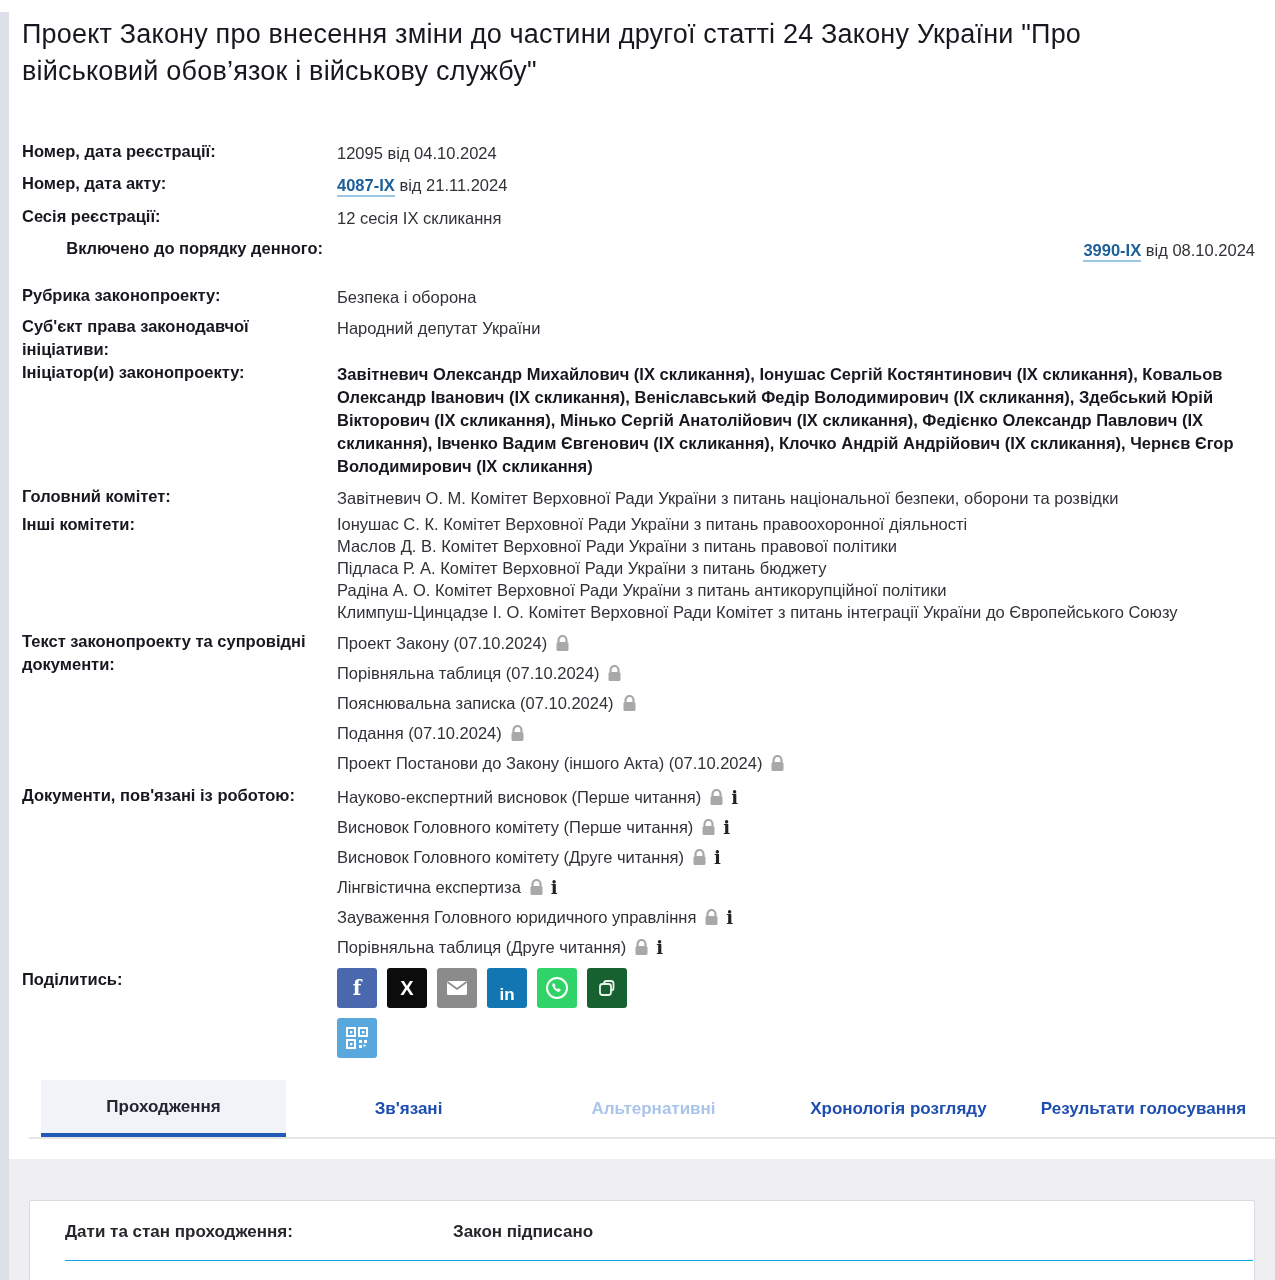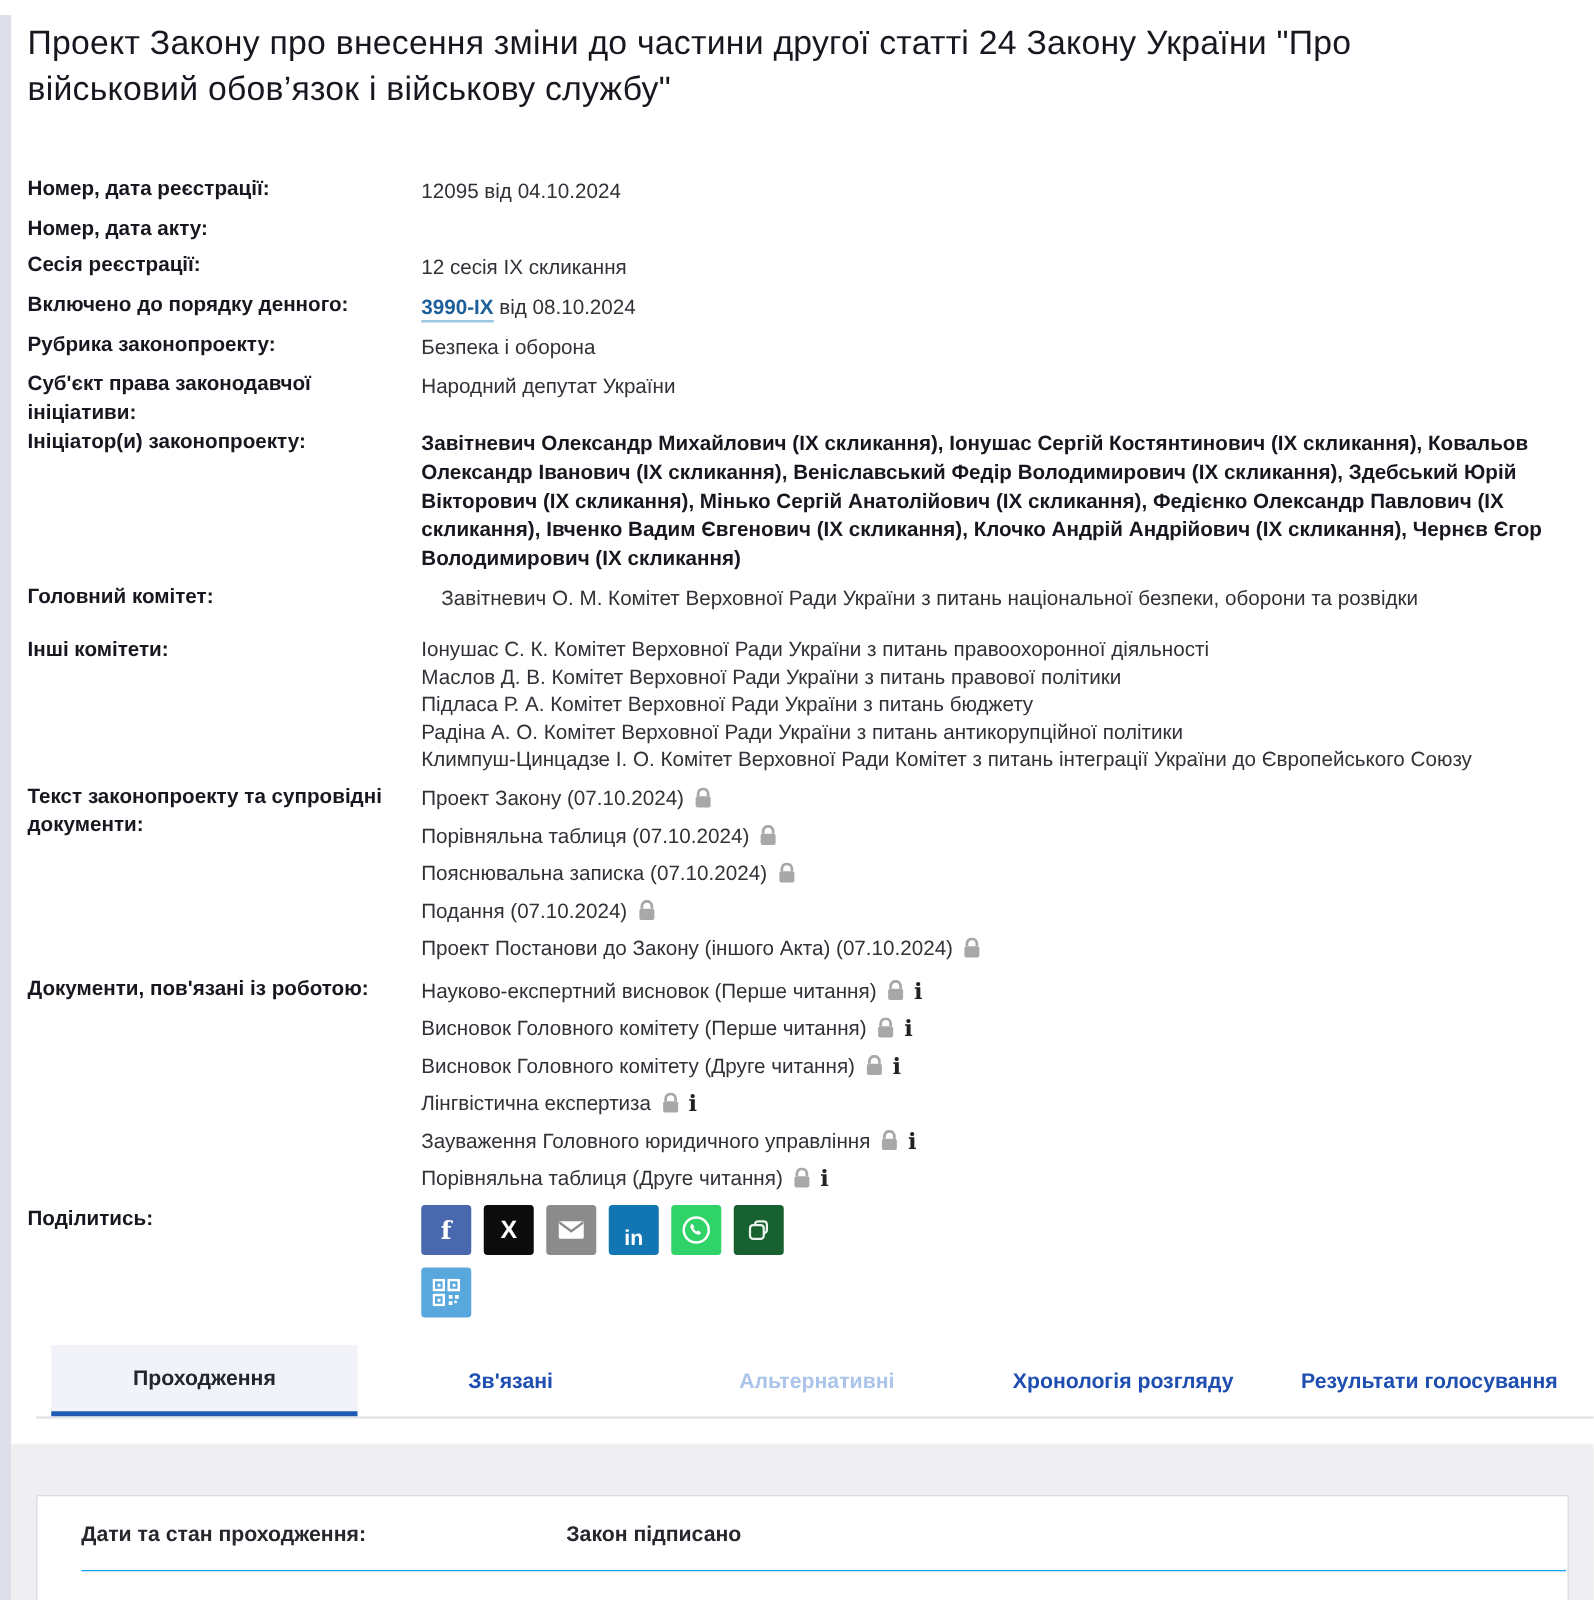--- a/index.html
+++ b/index.html
@@ -58,48 +58,49 @@
 
   <div class="fields">
 
     <div class="row" style="margin-bottom:5px;">
       <div class="label">Номер, дата реєстрації:</div>
       <div class="value">12095 від 04.10.2024</div>
     </div>
 
     <div class="row" style="margin-bottom:6px;">
       <div class="label">Номер, дата акту:</div>
+      <div class="value"><a class="doclink">4087-IX</a><span> від 21.11.2024</span></div>
     </div>
 
     <div class="row" style="margin-bottom:5px;">
       <div class="label">Сесія реєстрації:</div>
       <div class="value">12 сесія IX скликання</div>
     </div>
 
-    <div class="row" style="margin-bottom:5px;">
+    <div class="row" style="margin-bottom:20px;text-align:right;">
       <div class="label">Включено до порядку денного:</div>
       <div class="value"><a class="doclink">3990-IX</a><span> від 08.10.2024</span></div>
     </div>
 
     <div class="row" style="margin-bottom:4px;">
       <div class="label">Рубрика законопроекту:</div>
       <div class="value">Безпека і оборона</div>
     </div>
 
     <div class="row" style="margin-bottom:0;">
       <div class="label">Суб'єкт права законодавчої ініціативи:</div>
       <div class="value">Народний депутат України</div>
     </div>
 
     <div class="row" style="margin-bottom:7px;">
       <div class="label">Ініціатор(и) законопроекту:</div>
       <div class="value bold">Завітневич Олександр Михайлович (ІХ скликання), Іонушас Сергій Костянтинович (ІХ скликання), Ковальов Олександр Іванович (ІХ скликання), Веніславський Федір Володимирович (ІХ скликання), Здебський Юрій Вікторович (ІХ скликання), Мінько Сергій Анатолійович (ІХ скликання), Федієнко Олександр Павлович (ІХ скликання), Івченко Вадим Євгенович (ІХ скликання), Клочко Андрій Андрійович (ІХ скликання), Чернєв Єгор Володимирович (ІХ скликання)</div>
     </div>
 
-    <div class="row" style="margin-bottom:16px;gap:16px;">
+    <div class="row" style="margin-bottom:1px;">
       <div class="label">Головний комітет:</div>
       <div class="value">Завітневич О. М. Комітет Верховної Ради України з питань національної безпеки, оборони та розвідки</div>
     </div>
 
     <div class="row" style="margin-bottom:7px;">
       <div class="label">Інші комітети:</div>
       <div class="value committees">
         <div>Іонушас С. К. Комітет Верховної Ради України з питань правоохоронної діяльності</div>
         <div>Маслов Д. В. Комітет Верховної Ради України з питань правової політики</div>
         <div>Підласа Р. А. Комітет Верховної Ради України з питань бюджету</div>

